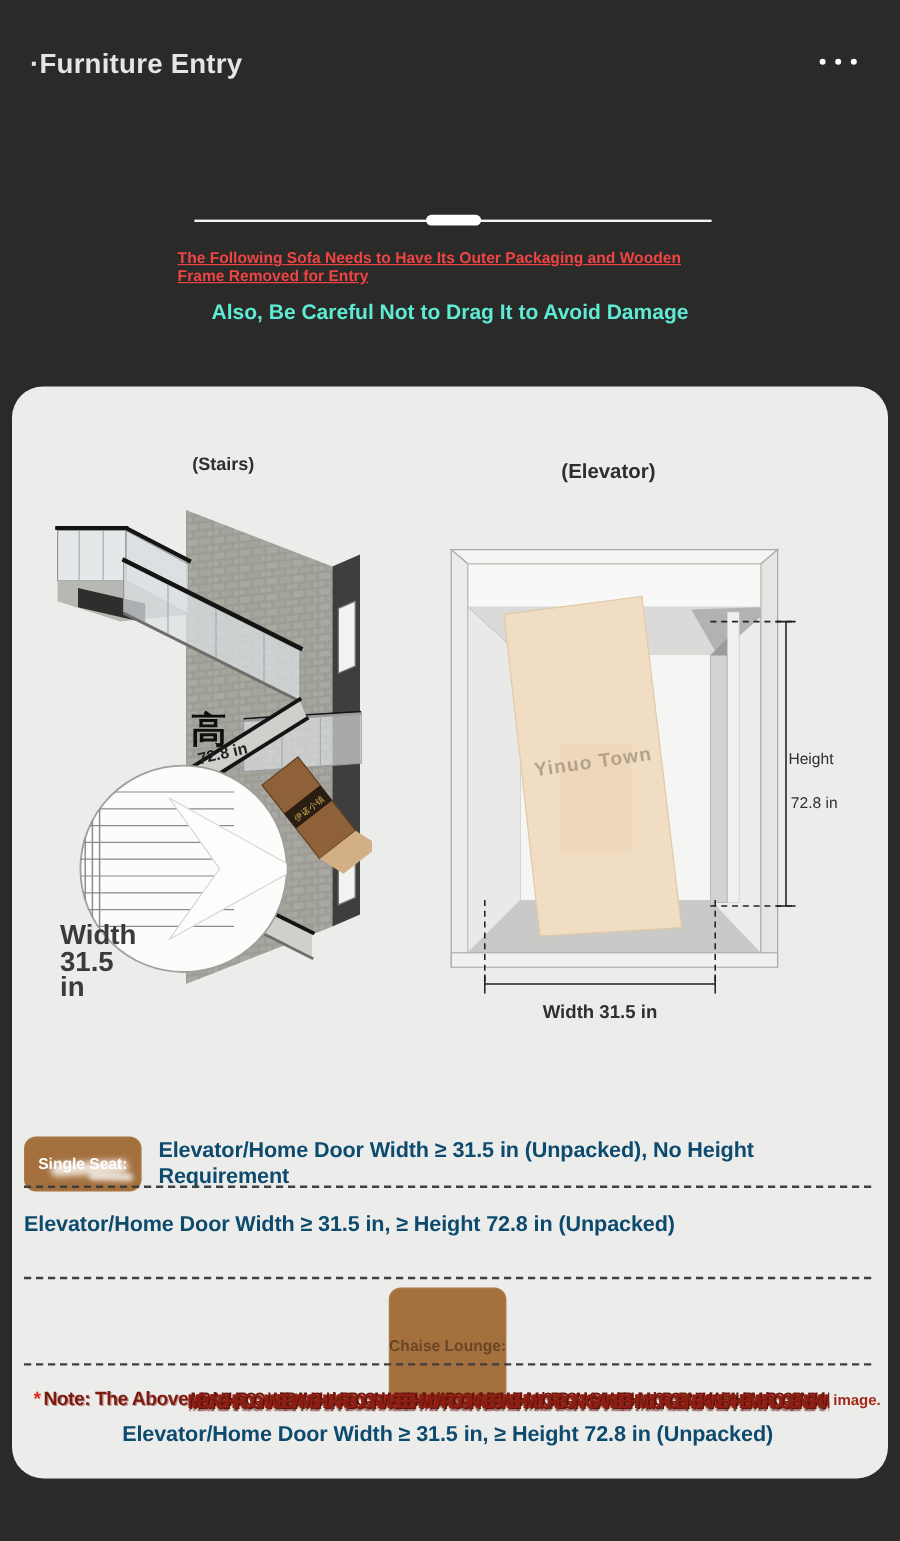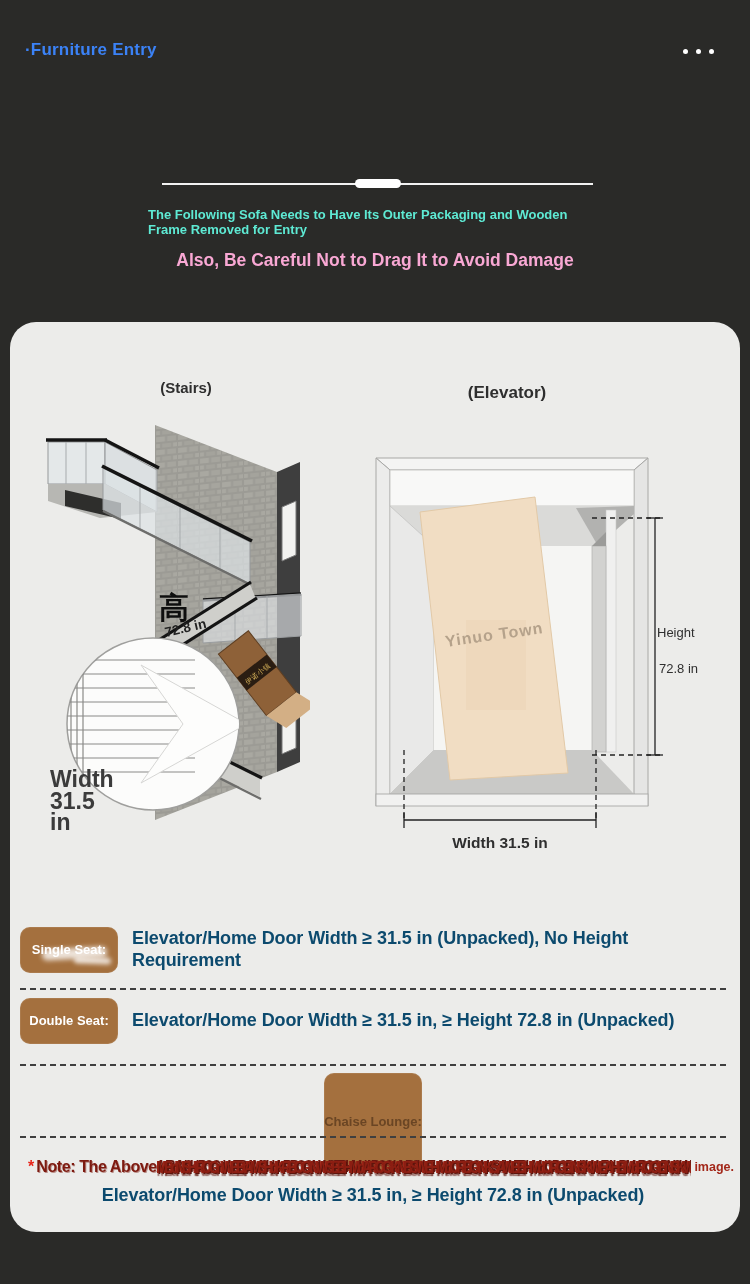--- a/index.html
+++ b/index.html
@@ -4,58 +4,58 @@
 <style>
   html,body{margin:0;padding:0;background:#101010;}
   *{box-sizing:border-box;}
   .stage{
     position:relative;width:750px;height:1284px;margin:0 auto;
     background:#2a2a28;overflow:hidden;
     font-family:"Liberation Sans", sans-serif;
   }
   
   .hdr-title{
-    position:absolute;left:25px;top:40px;color:#3b82f6;
-    font-size:17px;font-weight:700;letter-spacing:.2px;
+    position:absolute;left:25px;top:40px;color:#e5e5e5;
+    font-size:23px;font-weight:700;letter-spacing:.2px;
   }
   .menu-dots{position:absolute;right:36px;top:49px;display:flex;gap:8px;cursor:pointer;}
   .menu-dots i{width:5px;height:5px;border-radius:50%;background:#fff;display:block;}
   
   .hero-title{
     position:absolute;left:0;top:98px;width:100%;text-align:center;
     color:#fff;font-size:42px;font-weight:800;letter-spacing:.5px;
   }
   .divider{position:absolute;left:162px;top:183px;width:431px;height:2px;background:#f2f2f2;}
   .divider-pill{
     position:absolute;left:355px;top:179px;width:46px;height:9px;
     background:#fff;border-radius:5px;
   }
   .hero-sub1{
     position:absolute;left:148px;top:207px;width:452px;
-    color:#5eead4;font-size:13px;font-weight:700;line-height:1.18;
+    color:#ef4444;font-size:13px;font-weight:700;line-height:1.18;text-decoration:underline;
   }
   .hero-sub2{
     position:absolute;left:0;top:250px;width:100%;text-align:center;
-    color:#f9a8d4;font-size:17.5px;font-weight:700;
+    color:#5eead4;font-size:17.5px;font-weight:700;
   }
   
   .card{
     position:absolute;left:10px;top:322px;width:730px;height:910px;
     background:#ececea;border-radius:26px;
   }
   .diagram-label{position:absolute;transform:translateX(-50%);color:#2e2e2e;white-space:nowrap;}
   .lbl-stairs{left:176px;top:57px;font-size:15px;font-weight:700;}
   .lbl-elevator{left:497px;top:61px;font-size:17px;font-weight:600;text-align:right;}
   .stairs-svg{position:absolute;left:35px;top:100px;}
   .elevator-svg{position:absolute;left:360px;top:128px;}
   
   .req-row{
     position:absolute;left:10px;right:14px;display:flex;gap:14px;align-items:center;
   }
-  .row-1{top:604px;min-height:48px;}
+  .row-1{top:624px;min-height:48px;}
   .row-2{top:675px;min-height:48px;}
   .row-3{top:751px;min-height:48px;flex-direction:column;}
   .badge{
     position:relative;flex:0 0 98px;height:46px;border-radius:10px;
     background:#a4703e;display:flex;align-items:center;justify-content:center;
     color:#fff;font-size:13px;font-weight:600;text-align:center;line-height:1.05;
     box-shadow:inset 0 0 0 1px rgba(255,255,255,.08);
   }
   .badge-chaise{color:rgba(58,34,14,.55);}
   .smear{
@@ -241,23 +241,20 @@
       <div class="badge">
         <span>Single Seat:</span>
         <span class="smear"></span>
         <span class="smear2"></span>
       </div>
       <div class="req-text">Elevator/Home Door Width ≥ 31.5 in (Unpacked), No Height Requirement</div>
     </div>
     <div class="dash-sep sep-1"></div>
 
     <div class="req-row row-2">
-      <div class="badge">
-        <span>Double Seat:</span>
-      </div>
       <div class="req-text">Elevator/Home Door Width ≥ 31.5 in, ≥ Height 72.8 in (Unpacked)</div>
     </div>
     <div class="dash-sep sep-2"></div>
 
     <div class="req-row row-3">
       <div class="badge badge-chaise">
         <span>Chaise Lounge:</span>
       </div>
       <div class="req-text">Elevator/Home Door Width ≥ 31.5 in, ≥ Height 72.8 in (Unpacked)</div>
     </div>

